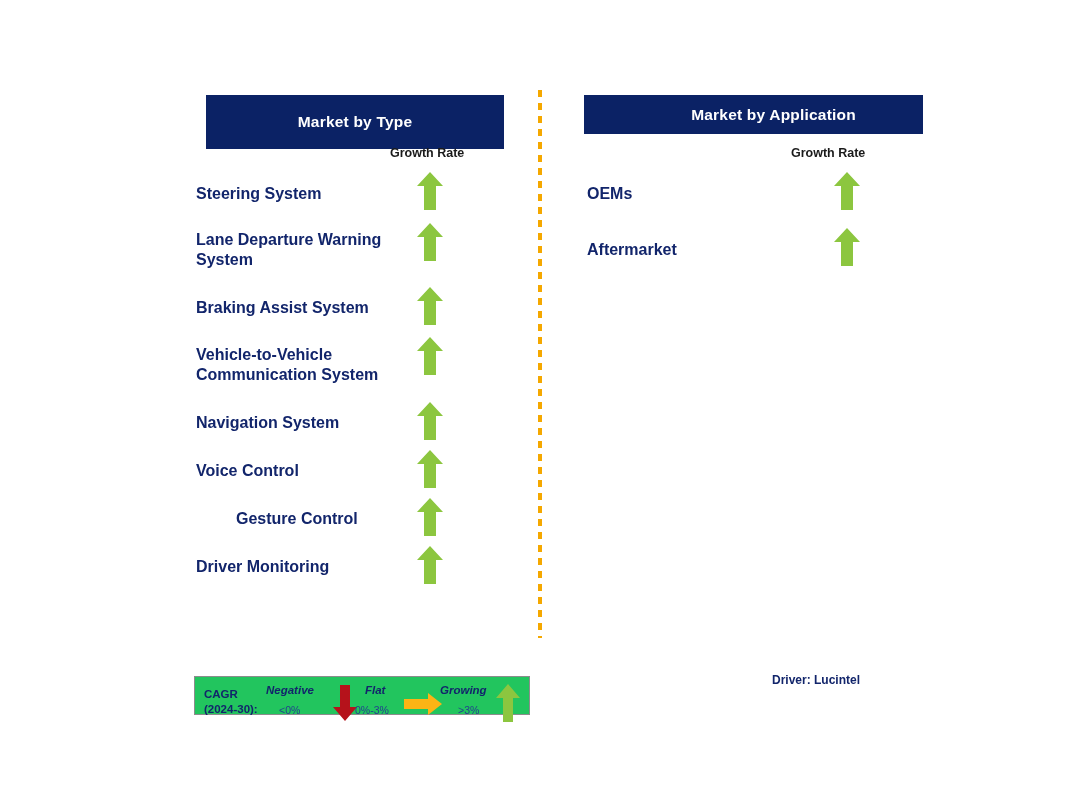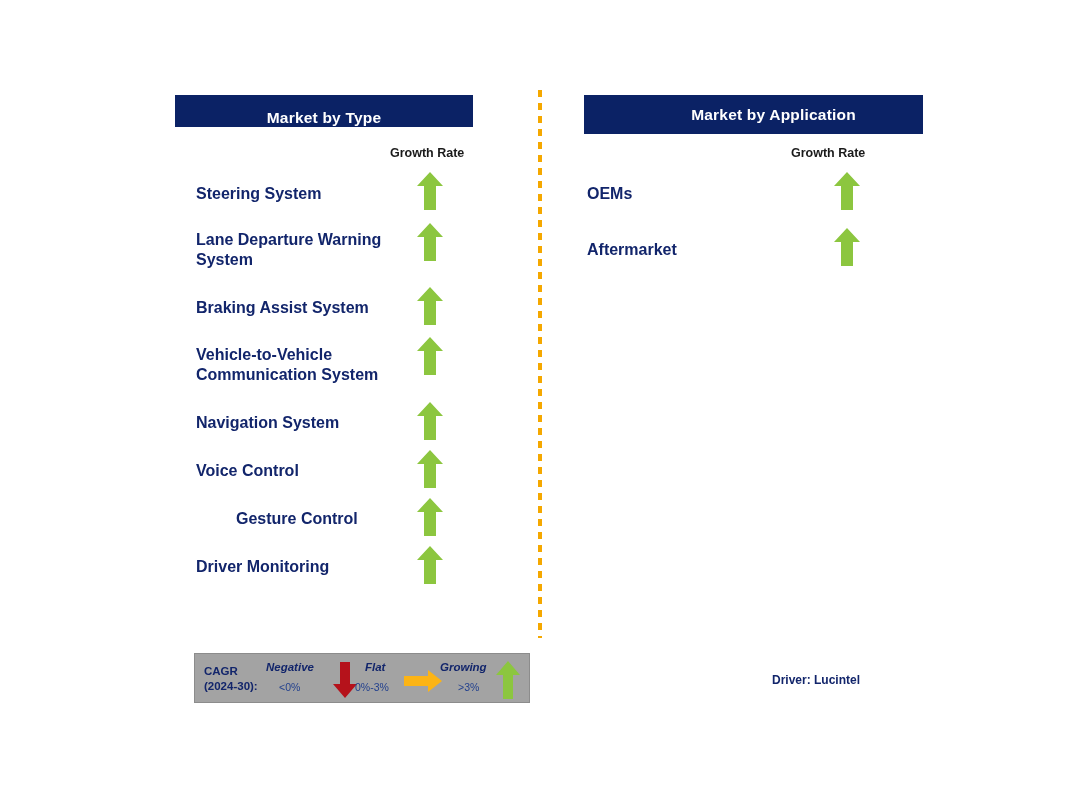--- a/index.html
+++ b/index.html
@@ -26,25 +26,24 @@
     background: #0b2265;
     color: #ffffff;
     font-size: 15.5px;
     font-weight: bold;
     letter-spacing: 0.2px;
     display: flex;
     align-items: center;
     justify-content: center;
   }
   #header-type {
-    left: 175px;
+    left: 206px;
     top: 95px;
     width: 298px;
-    height: 32px;
-    align-items: flex-end;
+    height: 54px;
   }
   #header-application {
     left: 584px;
     top: 95px;
     width: 299px;
     height: 39px;
     padding-left: 40px;
   }
 
   
@@ -85,25 +84,25 @@
         #f5a800 0px, #f5a800 7px,
         transparent 7px, transparent 13px);
     background-size: 4px 13px;
     background-repeat: repeat-y;
   }
 
   
   #legend {
     position: absolute;
     left: 194px;
-    top: 653px;
+    top: 676px;
     width: 336px;
-    height: 50px;
+    height: 39px;
     border: 1.5px solid #8c8c8c;
-    background: #a3a3a3;
+    background: #22c55e;
     box-sizing: border-box;
   }
   .legend-cagr {
     position: absolute;
     left: 9px;
     top: 10px;
     font-size: 11.5px;
     font-weight: bold;
     color: #12256b;
     line-height: 15px;

